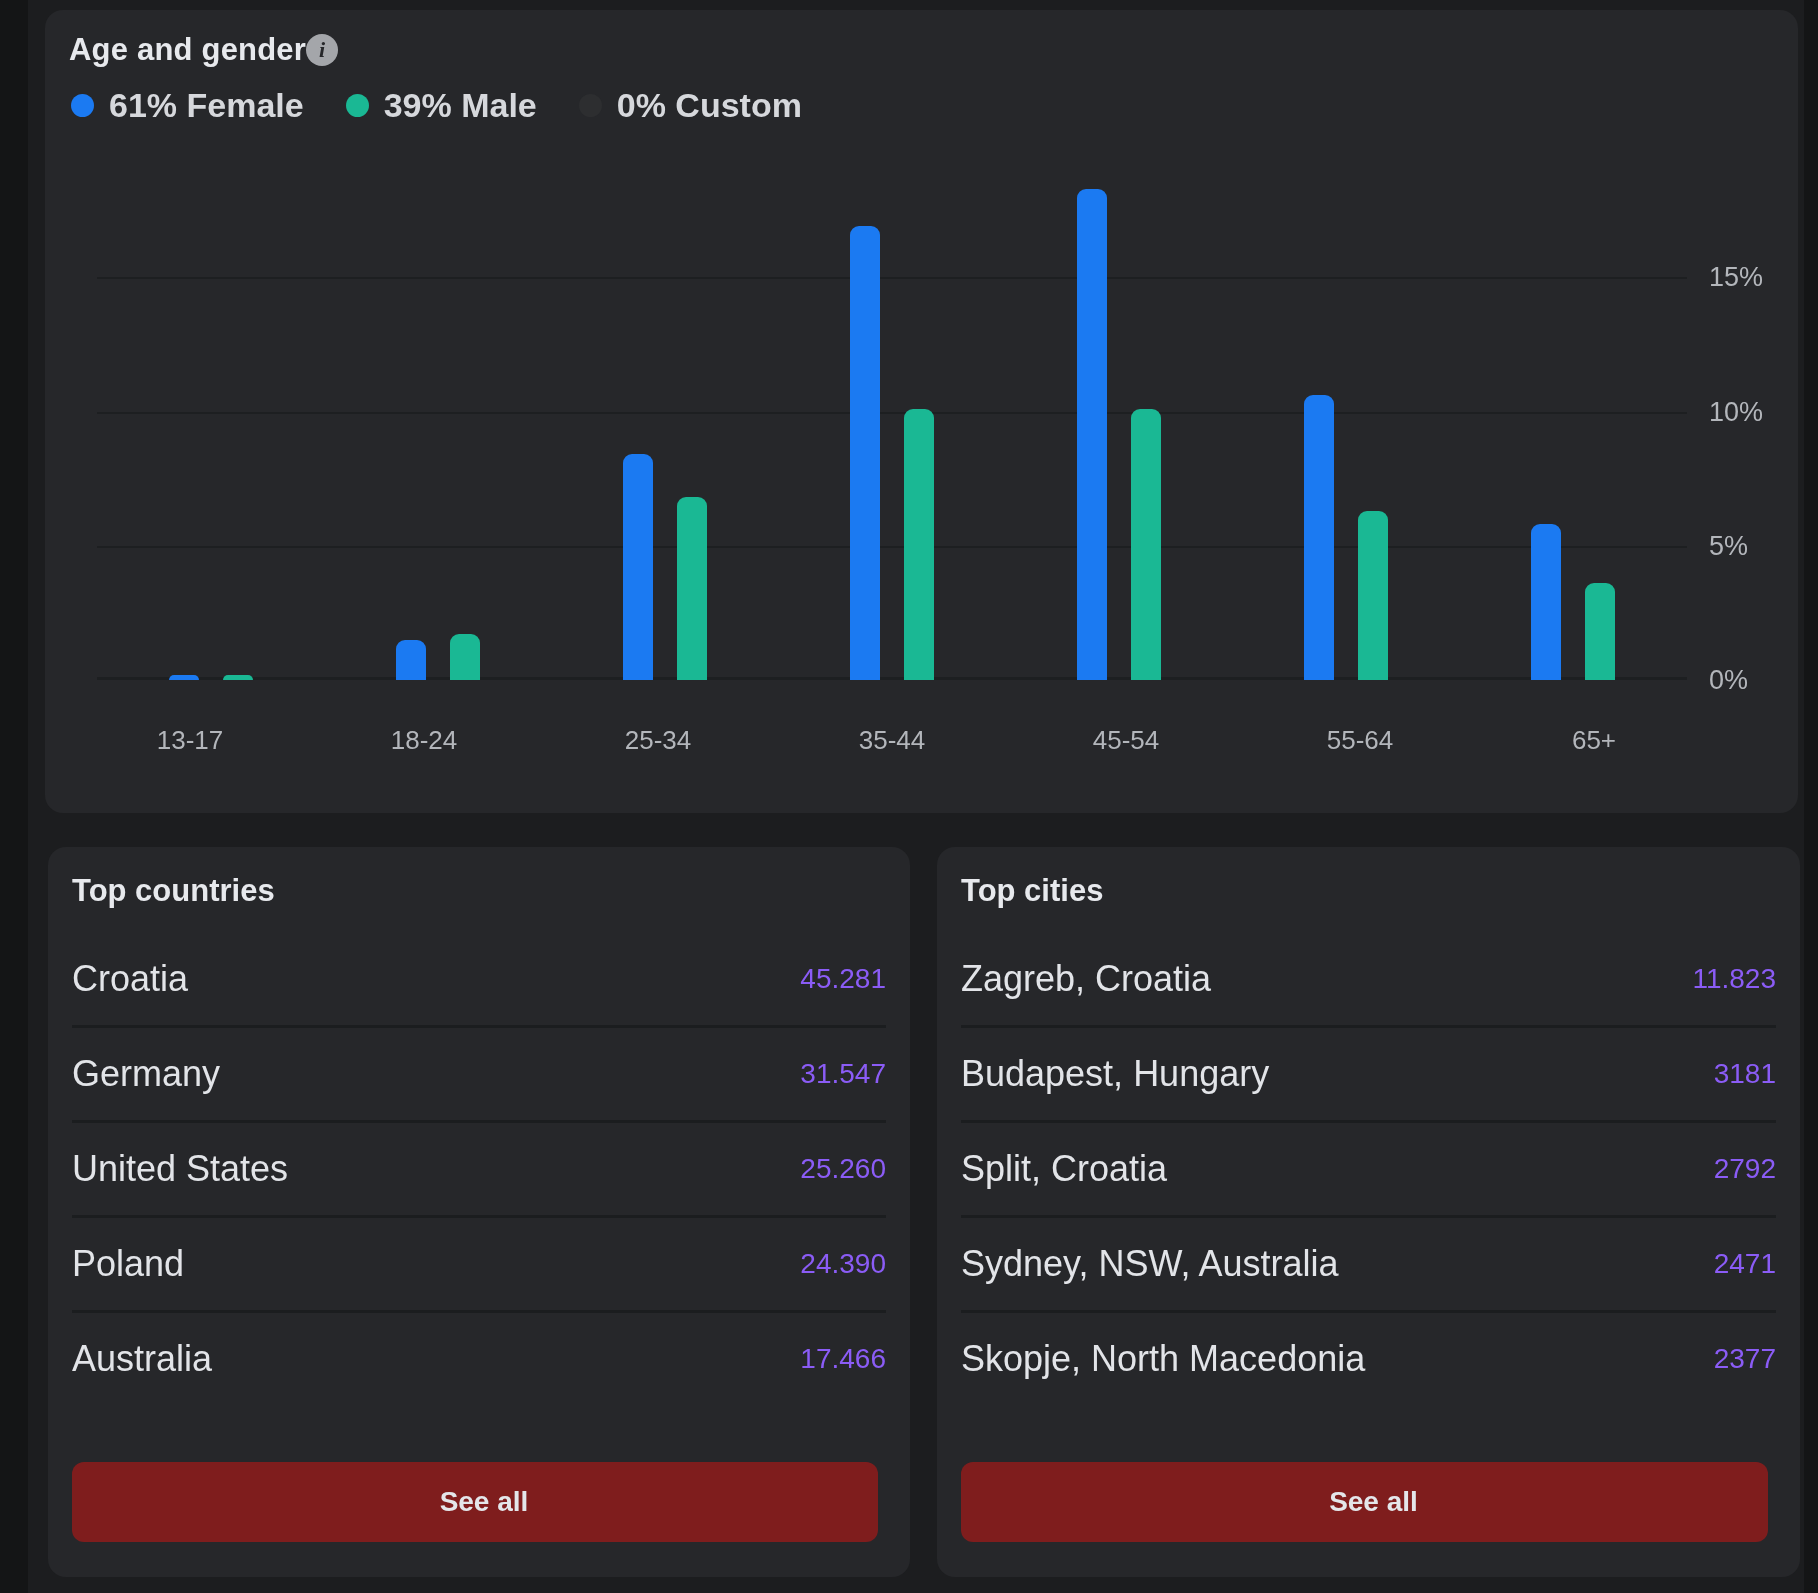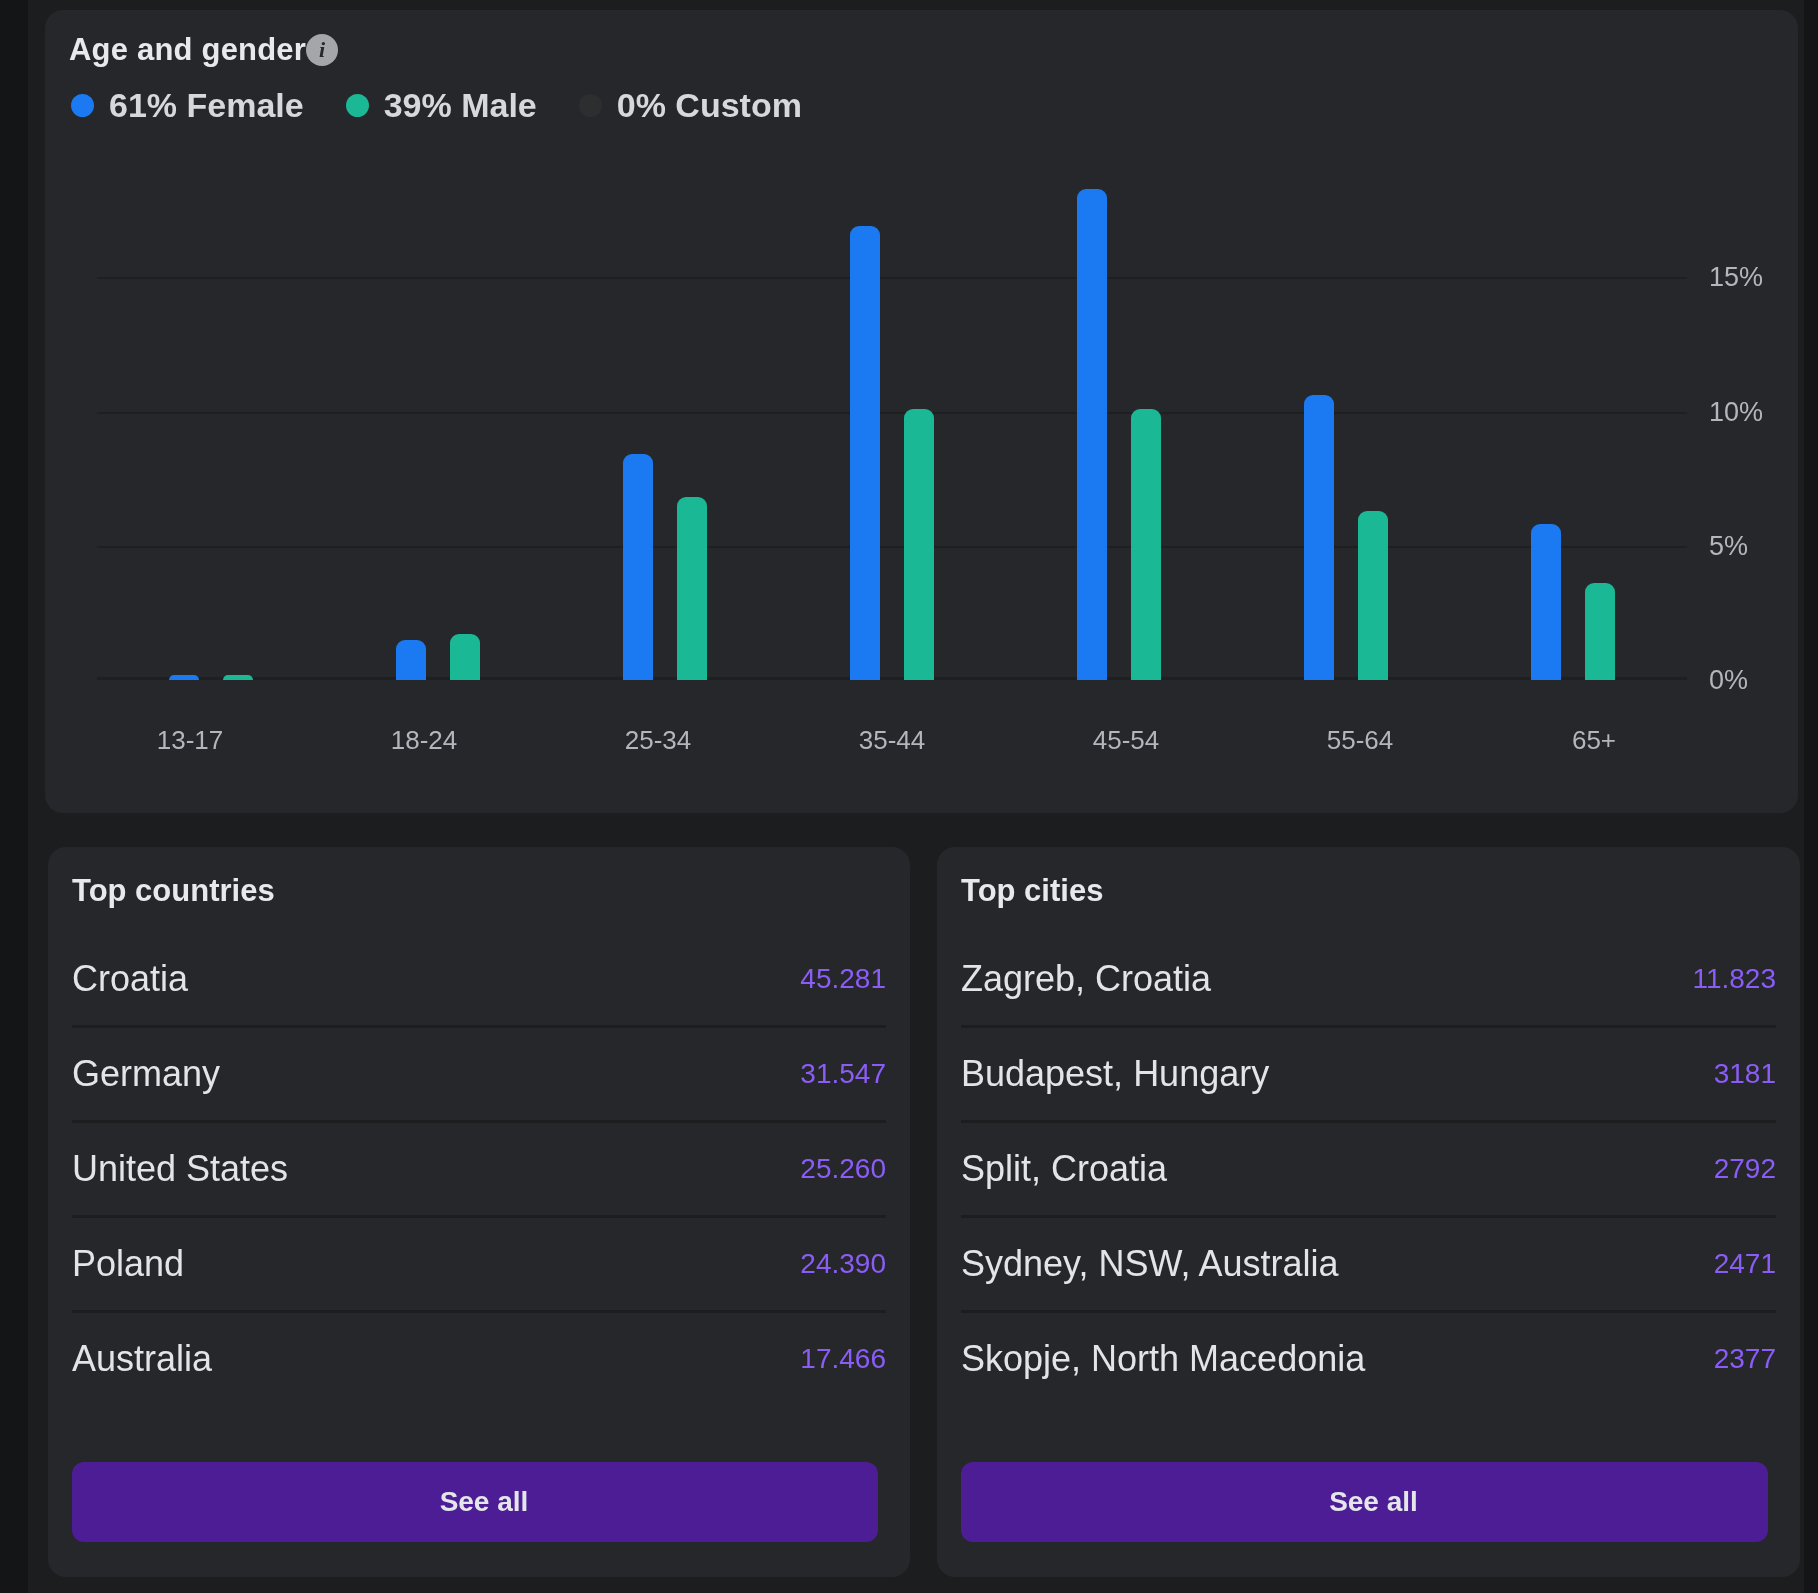--- a/index.html
+++ b/index.html
@@ -85,21 +85,21 @@
   .rows{margin:0 24px;margin-top:24px;}
   .row{
     height:92px;display:flex;align-items:center;justify-content:space-between;
     border-bottom:3px solid #1B1D1F;
   }
   .row:last-child{border-bottom:none;}
   .row-label{font-size:36px;color:#E2E4E8;}
   .row-value{font-size:28px;color:#8b5cf6;}
   .see-all{
     position:absolute;left:24px;right:32px;bottom:35px;height:80px;
-    background:#4c1d95;border:none;border-radius:12px;
+    background:#7f1d1d;border:none;border-radius:12px;
     font-family:inherit;font-size:28px;font-weight:600;color:#E4E6EA;
     cursor:pointer;
     padding-left:24px;
   }
 </style>
 </head>
 <body>
 
 <div class="surface">
 

